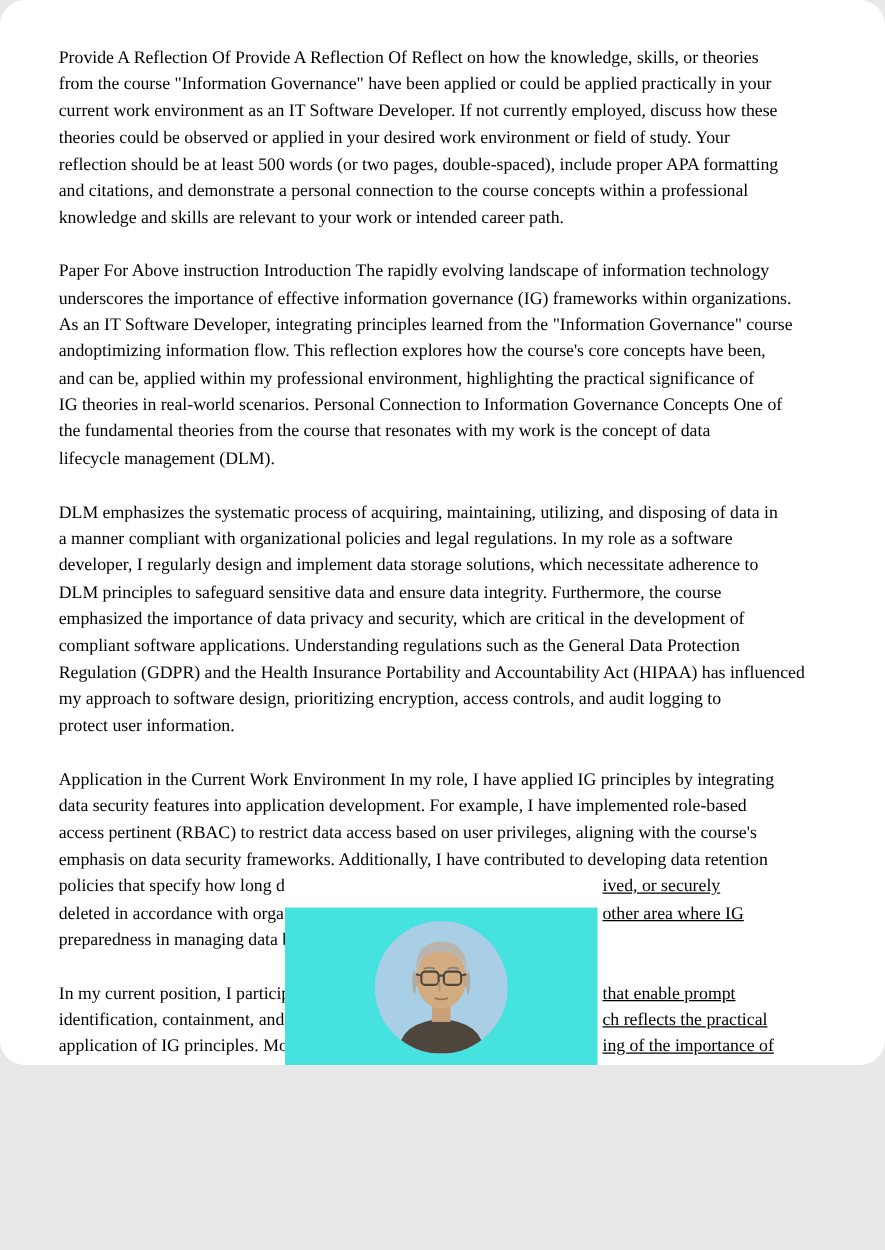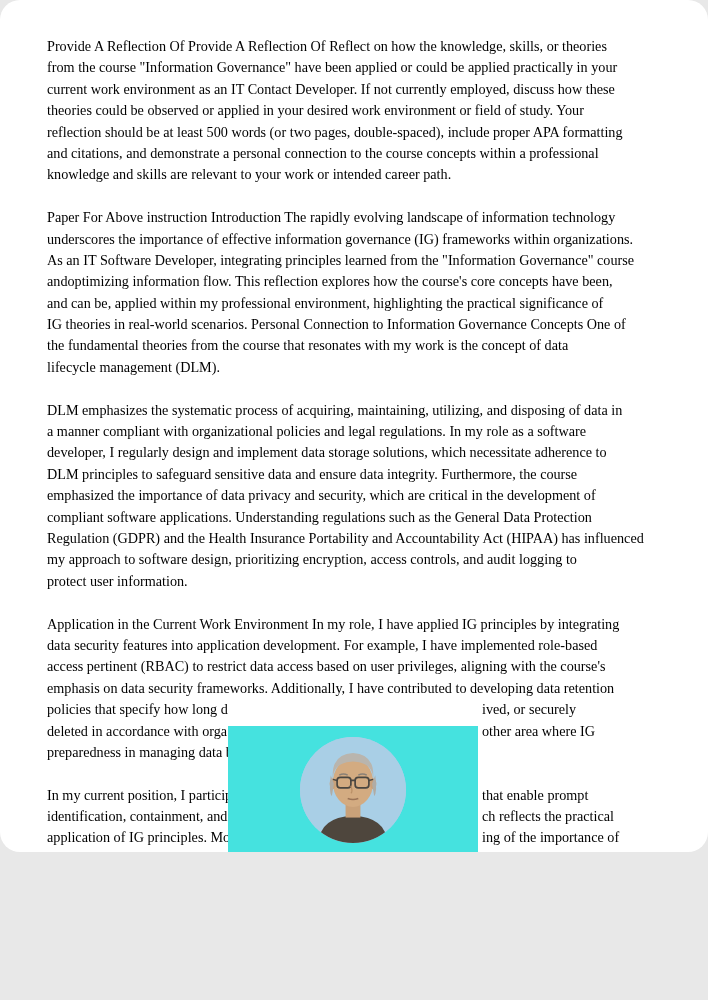--- a/index.html
+++ b/index.html
@@ -25,20 +25,21 @@
   .para { margin: 0 0 21.4px 0; }
   .line {
     position: relative;
     height: 21.4px;
     white-space: nowrap;
   }
   .right-frag {
     position: absolute;
     left: 435px;
     top: 0;
+    text-decoration: underline;
   }
   .card {
     position: absolute;
     left: 228px;
     top: 726px;
     width: 250px;
     height: 250px;
     text-align: left;
   }
   .photo {
@@ -66,21 +67,21 @@
 </style>
 </head>
 <body>
 
 <div class="page">
 
   <div class="doc" id="doc">
       <div class="para">
         <div class="line"><span>Provide A Reflection Of Provide A Reflection Of Reflect on how the knowledge, skills, or theories</span></div>
         <div class="line"><span>from the course "Information Governance" have been applied or could be applied practically in your</span></div>
-        <div class="line"><span>current work environment as an IT Contact Developer. If not currently employed, discuss how these</span></div>
+        <div class="line"><span>current work environment as an IT Software Developer. If not currently employed, discuss how these</span></div>
         <div class="line"><span>theories could be observed or applied in your desired work environment or field of study. Your</span></div>
         <div class="line"><span>reflection should be at least 500 words (or two pages, double-spaced), include proper APA formatting</span></div>
         <div class="line"><span>and citations, and demonstrate a personal connection to the course concepts within a professional</span></div>
         <div class="line"><span>knowledge and skills are relevant to your work or intended career path.</span></div>
       </div>
       <div class="para">
         <div class="line"><span>Paper For Above instruction Introduction The rapidly evolving landscape of information technology</span></div>
         <div class="line"><span>underscores the importance of effective information governance (IG) frameworks within organizations.</span></div>
         <div class="line"><span>As an IT Software Developer, integrating principles learned from the "Information Governance" course</span></div>
         <div class="line"><span>andoptimizing information flow. This reflection explores how the course's core concepts have been,</span></div>

